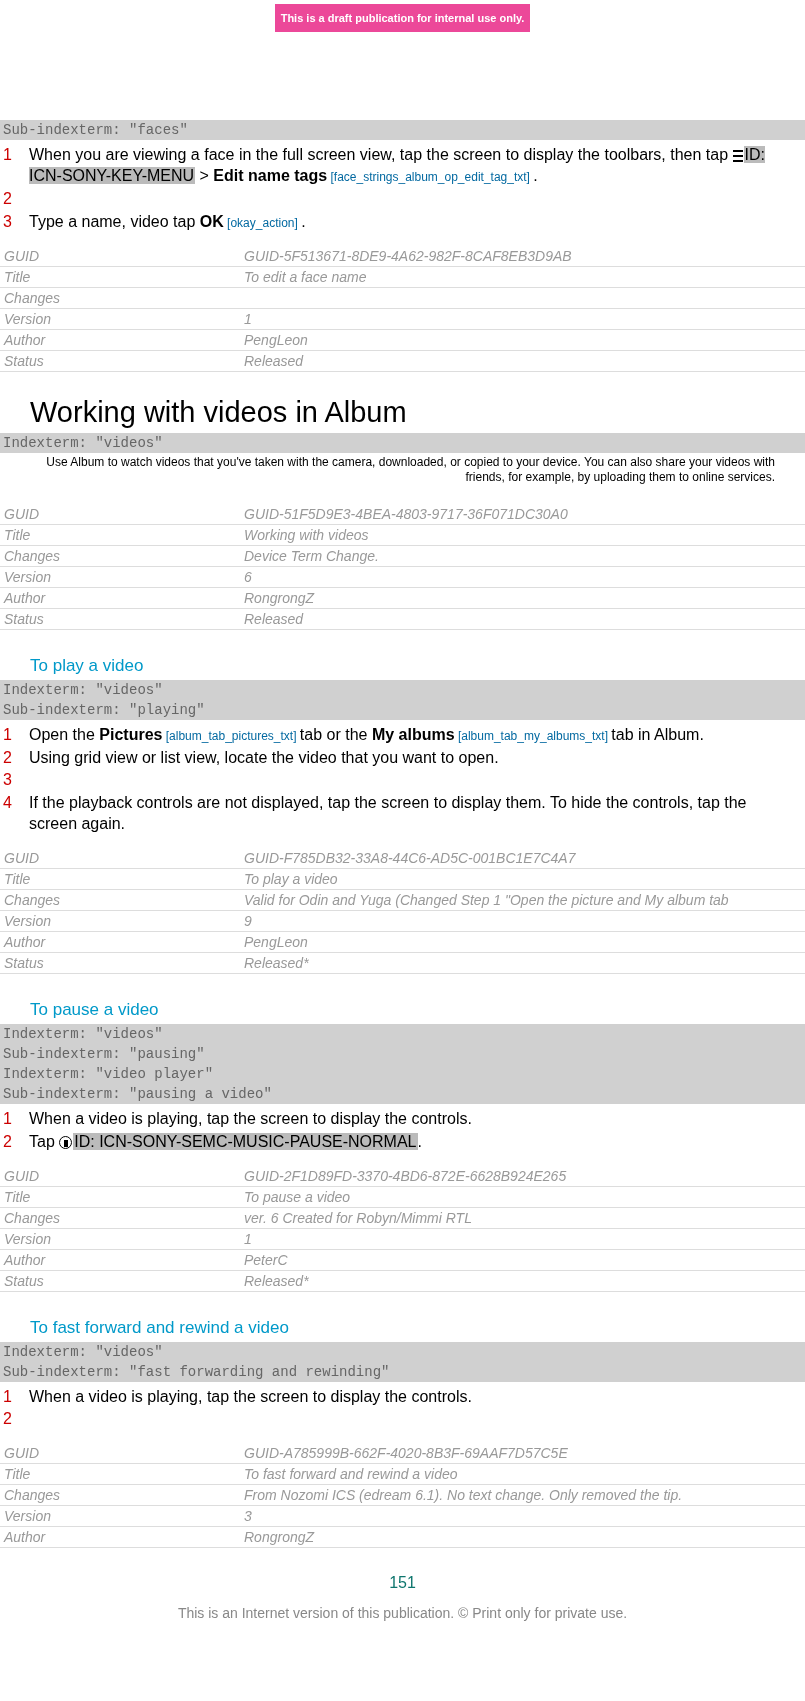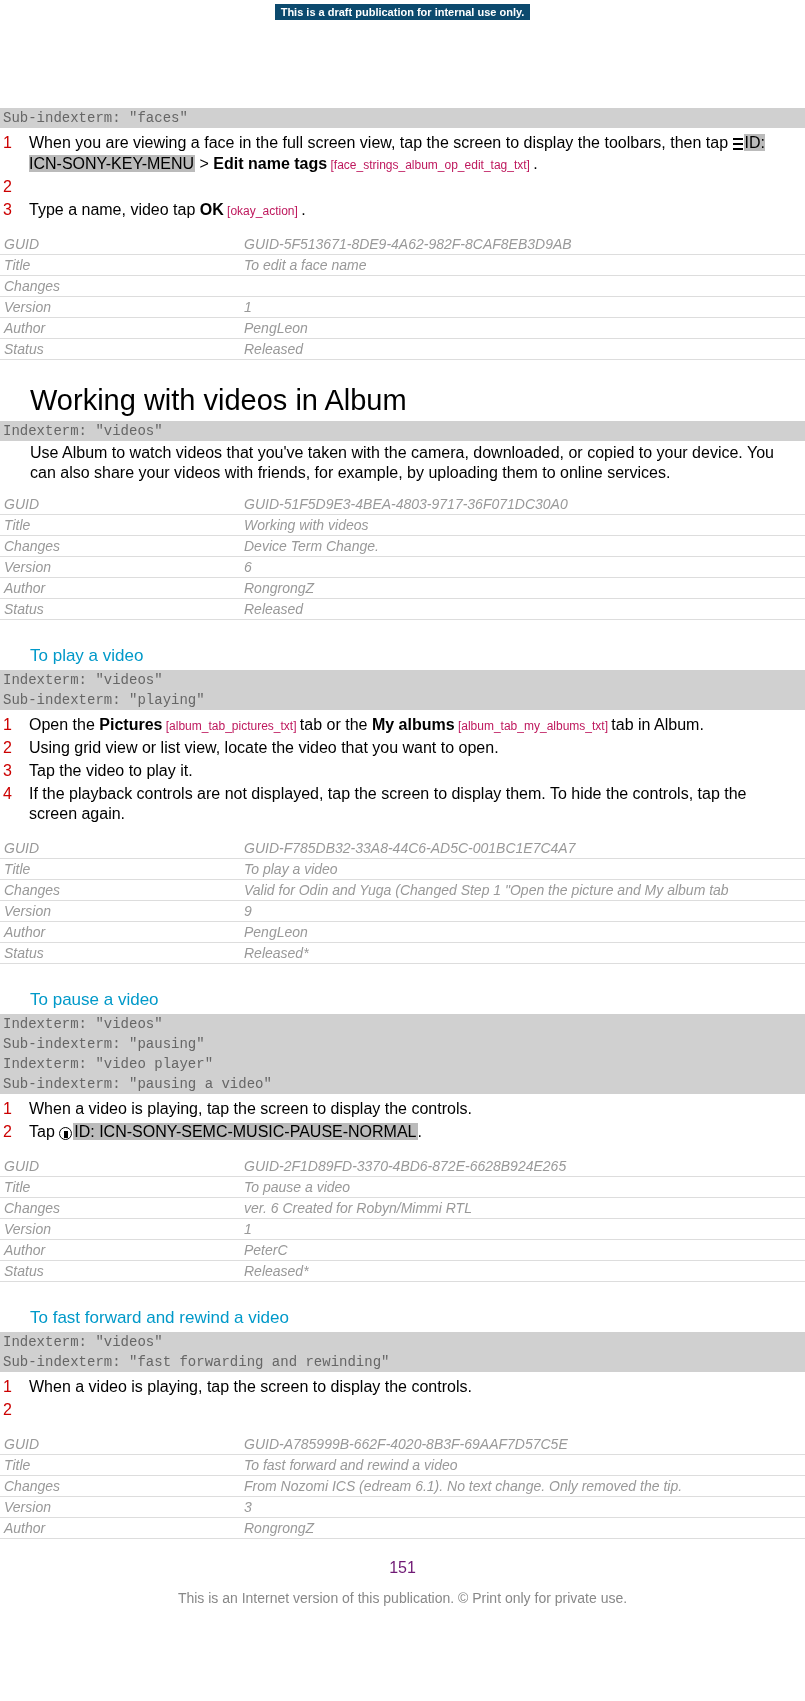--- a/index.html
+++ b/index.html
@@ -1,34 +1,34 @@
 <!DOCTYPE html>
 <html><head>
   <meta charset="utf-8">
   <style>
     * { margin: 0; padding: 0; box-sizing: border-box; }
     body { font-family: Arial, Helvetica, sans-serif; width: 805px; background: #fff; color: #000; }
-    .draft-banner { background: #0c4a6e; color: #fff; font-size: 11px; font-weight: bold; text-align: center; padding: 2px 6px; display: inline-block; margin: 4px auto; }
+    .draft-banner { background: #ec4899; color: #fff; font-size: 11px; font-weight: bold; text-align: center; padding: 8px 6px; display: inline-block; margin: 4px auto; }
     .banner-wrap { text-align: center; }
     .page { padding: 0 0 30px 0; }
     .indexterm { background: #d0d0d0; color: #666; font-family: "Courier New", monospace; font-size: 14px; padding: 2px 3px; display: block; margin: 0; }
     .step-list { margin: 4px 0 12px 0; }
     .step { display: flex; padding: 1px 0 1px 3px; font-size: 16px; line-height: 1.3; }
     .step-num { color: #c00; font-weight: normal; width: 26px; flex-shrink: 0; }
     .step-text { flex: 1; padding-right: 8px; }
     .placeholder-id { background: #bbb; color: #000; padding: 0 1px; }
-    .stringid { color: #be185d; font-size: 12px; }
+    .stringid { color: #0369a1; font-size: 12px; }
     .bold { font-weight: bold; }
-    .meta-table { width: 100%; border-collapse: collapse; font-size: 14px; margin-bottom: 18px; }
+    .meta-table { width: 100%; border-collapse: collapse; font-size: 14px; margin-bottom: 18px; margin-top: 8px; }
     .meta-table td { border-bottom: 1px solid #ddd; padding: 2px 4px; color: #999; font-style: italic; }
     .meta-table td:first-child { width: 240px; }
     .h-section { font-size: 29px; font-weight: normal; padding: 6px 0 4px 30px; }
     .h-task { color: #0099c9; font-size: 17px; font-weight: normal; padding: 8px 0 4px 30px; }
-    .body-para { font-size: 16px; line-height: 1.3; padding: 2px 30px 10px 30px; }
-    .page-num { color: #701a75; text-align: center; font-size: 16px; margin-top: 20px; }
+    .body-para { font-size: 12px; line-height: 1.3; padding: 2px 30px 10px 30px; text-align: right; }
+    .page-num { color: #0f766e; text-align: center; font-size: 16px; margin-top: 26px; }
     .footer { text-align: center; color: #888; font-size: 14px; margin-top: 13px; }
     .icn-wrap { display: inline-block; vertical-align: middle; }
     .icn-bars { display: inline-block; width: 10px; height: 12px; border-top: 2px solid #000; border-bottom: 2px solid #000; position: relative; vertical-align: middle; margin-right:1px;}
     .icn-bars:before { content: ""; position: absolute; top: 3px; left: 0; right: 0; border-top: 2px solid #000; }
     .icn-pause { display: inline-block; width: 13px; height: 13px; border: 1px solid #000; border-radius: 50%; position: relative; vertical-align: middle; margin-right:1px;}
     .icn-pause:before { content:""; position:absolute; top:3px; left:3.5px; width:2px; height:7px; background:#000;}
     .icn-pause:after { content:""; position:absolute; top:3px; right:3.5px; width:2px; height:7px; background:#000;}
     .spacer-top { height: 84px; }
   </style>
 </head>
@@ -120,21 +120,20 @@
     <div class="step">
       <div class="step-num">1</div>
       <div class="step-text"><span>Open the </span><span class="bold">Pictures</span><span class="stringid"> [album_tab_pictures_txt] </span><span>tab or the </span><span class="bold">My albums</span><span class="stringid"> [album_tab_my_albums_txt] </span><span>tab in Album.</span></div>
     </div>
     <div class="step">
         <div class="step-num">2</div>
         <div class="step-text">Using grid view or list view, locate the video that you want to open.</div>
       </div>
     <div class="step">
         <div class="step-num">3</div>
-        <div class="step-text">Tap the video to play it.</div>
       </div>
     <div class="step">
         <div class="step-num">4</div>
         <div class="step-text">If the playback controls are not displayed, tap the screen to display them. To hide the controls, tap the screen again.</div>
       </div>
   </div>
   <table class="meta-table">
     <tbody>
         <tr>
           <td>GUID</td>

